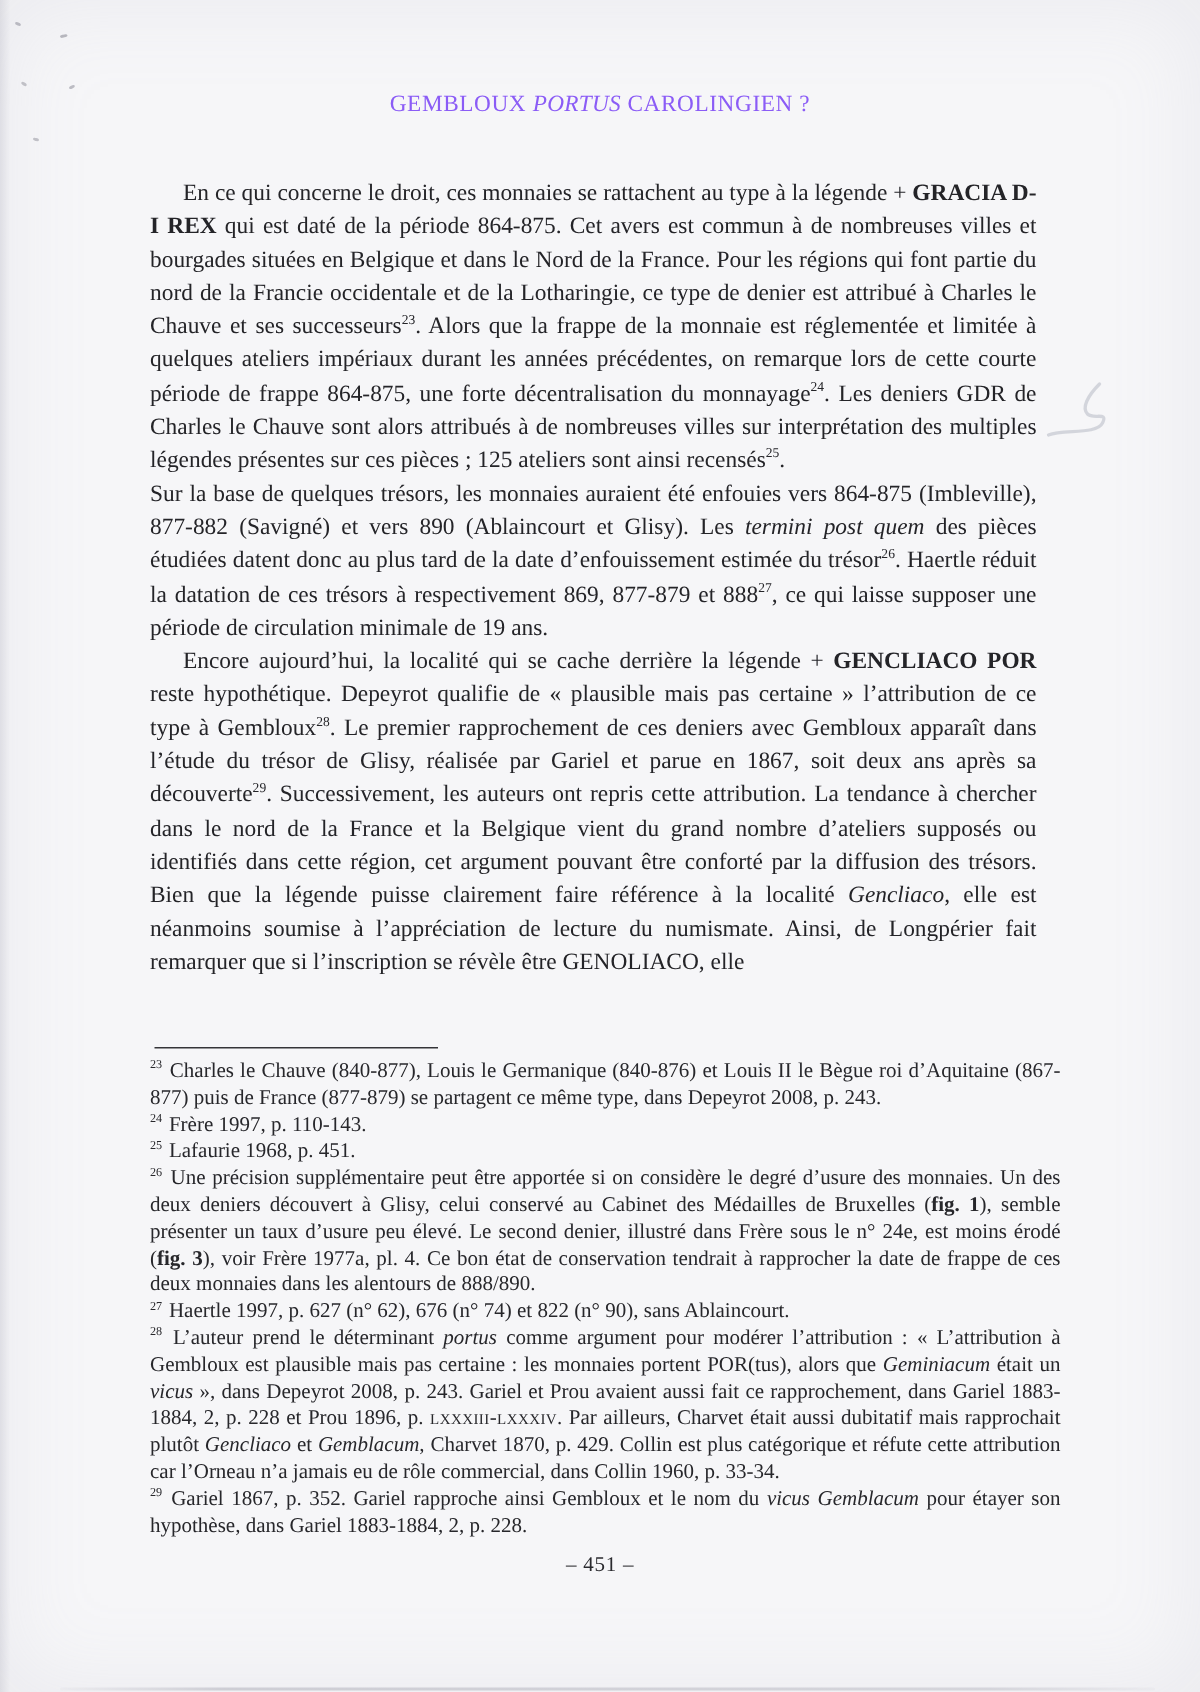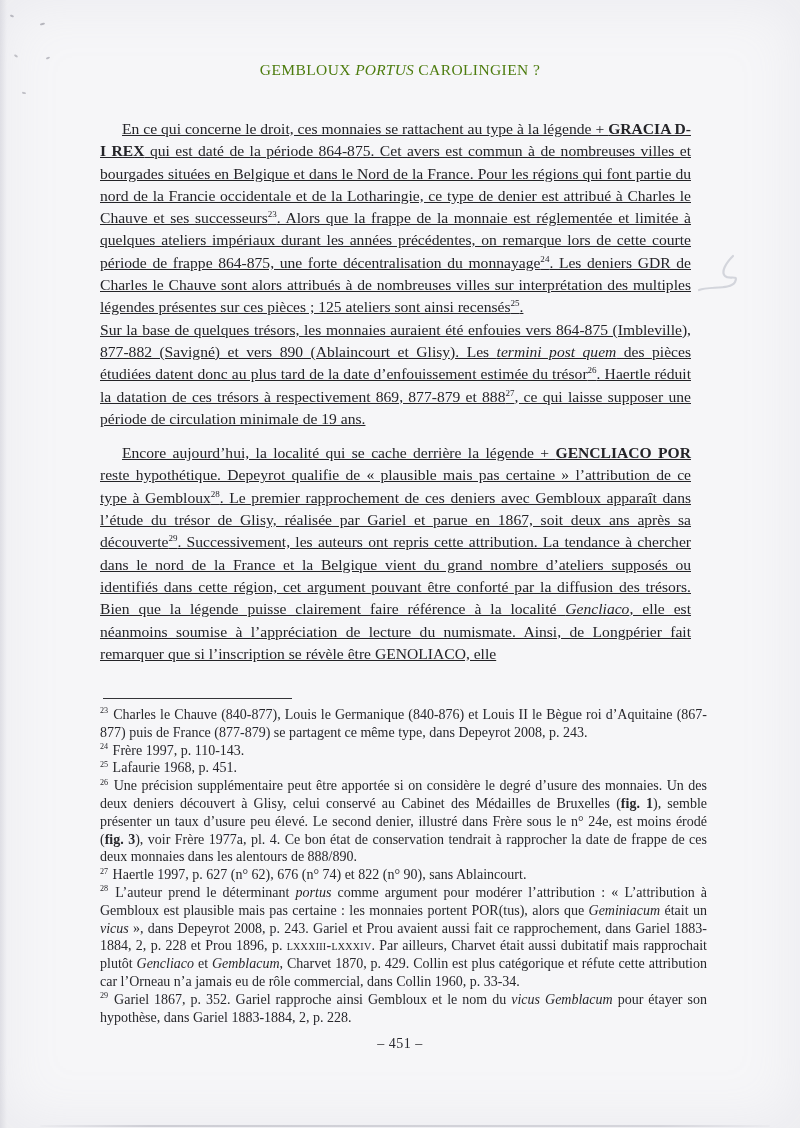--- a/index.html
+++ b/index.html
@@ -18,39 +18,39 @@
   }
 
   
   .title {
     margin: 0;
     padding-top: 61px;
     text-align: center;
     font-size: 15.5px;
     font-weight: normal;
     letter-spacing: 0.4px;
-    color: #4d7c0f;
+    color: #8b5cf6;
     white-space: pre;
   }
   .title em { font-style: italic; letter-spacing: 0.2px; }
 
   
   .body-block {
     position: absolute;
     left: 100px;
     top: 118px;
     width: 591px;
     text-align: justify;
     font-size: 15.6px;
     line-height: 22.3px;
     color: #242428;
   }
-  .para { margin: 0; text-decoration: underline; }
+  .para { margin: 0; }
   .para.indent { text-indent: 22px; }
-  .para.spaced { margin-top: 12px; }
+  .para.spaced { }
 
   sup {
     font-size: 0.58em;
     vertical-align: super;
     line-height: 0;
   }
   .run-b { font-weight: bold; }
   .run-i { font-style: italic; }
   .run-sc { font-variant: small-caps; letter-spacing: 0.02em; }
 

